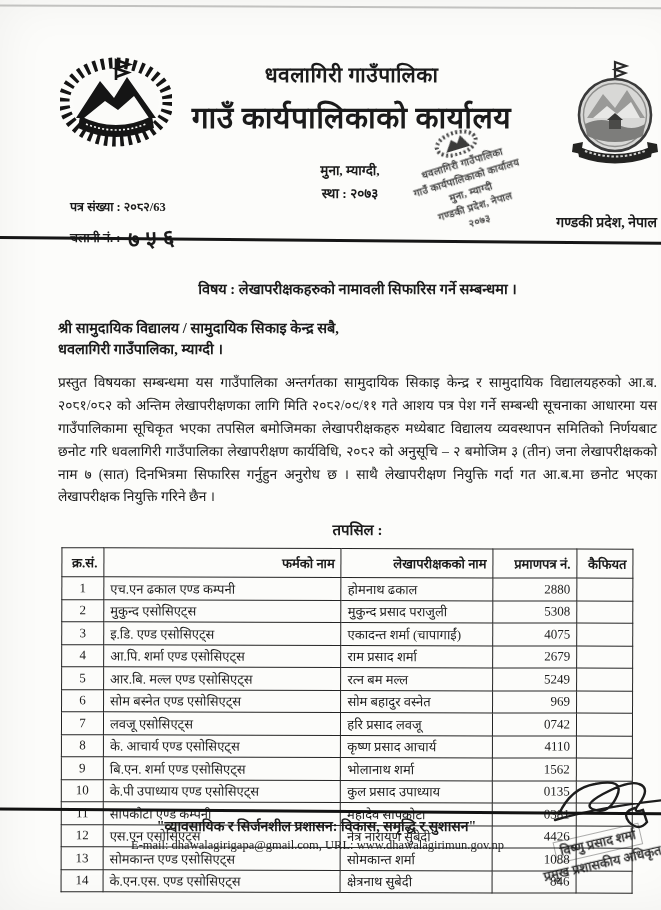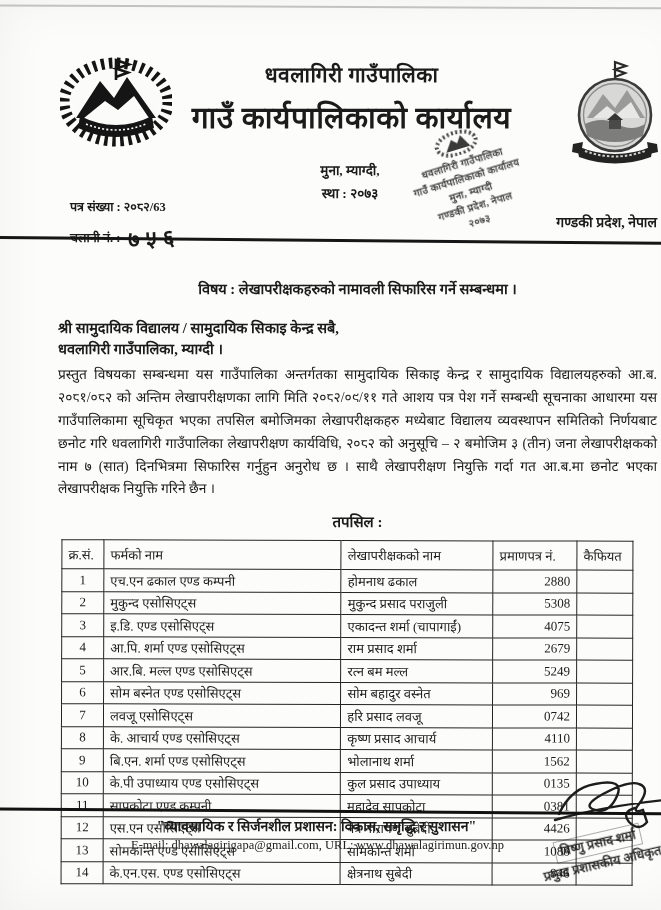--- a/index.html
+++ b/index.html
@@ -27,26 +27,26 @@
   .refs{position:absolute;left:70px;top:196px;font-size:12.5px;font-weight:600;line-height:1.8;}
   .dispatch-row{display:flex;align-items:center;gap:8px;}
   .handwritten{font-size:22px;font-weight:600;letter-spacing:6px;transform:rotate(-3deg);display:inline-block;}
   .province{position:absolute;right:36px;top:212px;font-size:14px;font-weight:bold;}
   .rule-1{position:absolute;left:-4px;right:-4px;top:239px;height:2.5px;background:#161616;transform:rotate(.5deg);}
   .date-block{position:absolute;right:26px;top:245px;text-align:center;font-weight:bold;font-size:13.5px;line-height:1.55;}
   
   .content{position:absolute;left:58px;right:36px;top:278px;}
   .subject{text-align:center;font-weight:bold;font-size:14.5px;margin-bottom:20px;}
   .addressee{font-weight:bold;font-size:14.5px;line-height:1.45;}
-  .body-par{font-size:13.8px;line-height:1.66;text-align:justify;margin-top:4px;font-family:Liberation Serif, serif;}
+  .body-par{font-size:13.8px;line-height:1.66;text-align:justify;margin-top:12px;font-family:Liberation Serif, serif;}
   .tapasil{font-weight:bold;font-size:15px;text-align:center;margin:10px 0 9px;}
   
   table.audit{border-collapse:collapse;width:572px;margin-left:3px;transform:rotate(.15deg);}
   table.audit th,table.audit td{border:1.4px solid #242424;padding:1px 6px;font-size:13px;}
-  table.audit th{font-weight:normal;text-align:left;height:26px;}
+  table.audit th{font-weight:bold;text-align:right;height:26px;}
   table.audit td{height:19.5px;}
   td.c-sn{text-align:center;font-family:"Liberation Serif",serif;}
   td.c-cert{text-align:right;}
   
   .rule-2{position:absolute;left:-4px;right:-4px;top:810px;height:3px;background:#121212;transform:rotate(.4deg);}
   .footer-quote{position:absolute;left:0;right:60px;top:816px;text-align:center;font-weight:bold;font-size:14px;}
   .footer-contact{position:absolute;left:12px;right:70px;top:838px;text-align:center;font-size:12.5px;color:#222;}
   
   .sig-scribble{position:absolute;right:2px;top:770px;}
   .sig-stamp{

